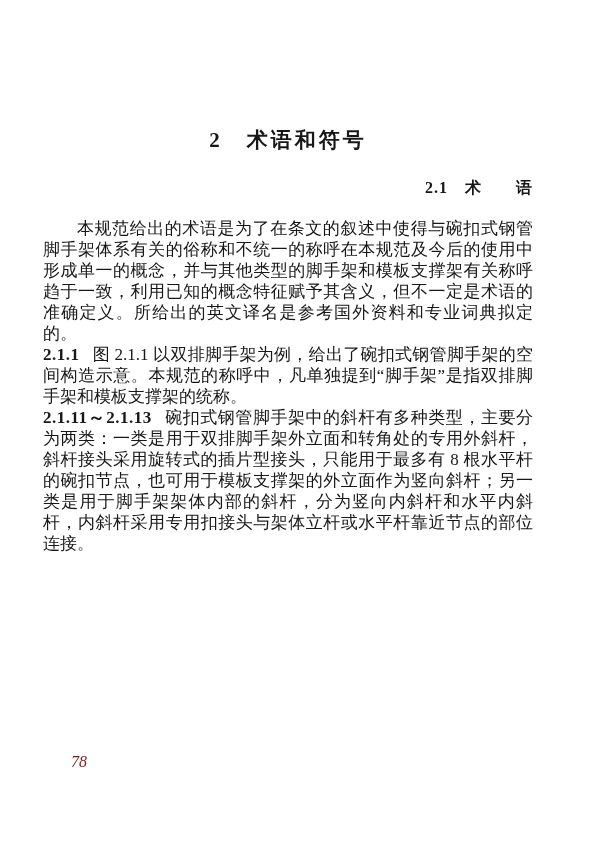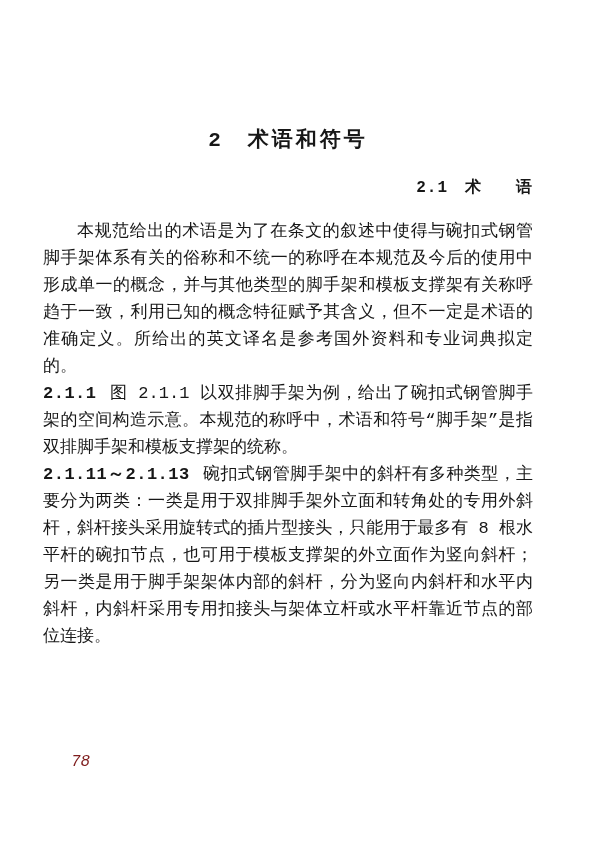--- a/index.html
+++ b/index.html
@@ -5,21 +5,21 @@
   html, body {
     margin: 0;
     padding: 0;
     background: #ffffff;
   }
   .page {
     position: relative;
     width: 600px;
     height: 848px;
     background: #ffffff;
-    font-family: Liberation Mono, monospace;
+    font-family: Liberation Serif, serif;
     color: #171717;
     overflow: hidden;
   }
   .content {
     position: absolute;
     left: 43px;
     top: 128px;
     width: 490px;
   }
   .chapter-title {
@@ -33,21 +33,21 @@
   .section-title {
     font-size: 16px;
     line-height: 18px;
     font-weight: 700;
     text-align: right;
     letter-spacing: 1px;
     margin: 0 0 21px 0;
   }
   .para {
     font-size: 17px;
-    line-height: 27px;
+    line-height: 21px;
     text-align: justify;
     margin: 0;
   }
   .para.indent {
     text-indent: 2em;
   }
   .lead {
     font-weight: 700;
     margin-right: 13px;
     letter-spacing: 0.5px;
@@ -70,21 +70,21 @@
 
     <h1 class="chapter-title">2　术语和符号</h1>
 
     <h2 class="section-title">2.1　术　　语</h2>
 
     <p class="para indent">
       <span>本规范给出的术语是为了在条文的叙述中使得与碗扣式钢管脚手架体系有关的俗称和不统一的称呼在本规范及今后的使用中形成单一的概念，并与其他类型的脚手架和模板支撑架有关称呼趋于一致，利用已知的概念特征赋予其含义，但不一定是术语的准确定义。所给出的英文译名是参考国外资料和专业词典拟定的。</span>
     </p>
 
     <p class="para">
-      <b class="lead">2.1.1</b><span>图 2.1.1 以双排脚手架为例，给出了碗扣式钢管脚手架的空间构造示意。本规范的称呼中，术语和符号“脚手架”是指双排脚手架和模板支撑架的统称。</span>
+      <b class="lead">2.1.1</b><span>图 2.1.1 以双排脚手架为例，给出了碗扣式钢管脚手架的空间构造示意。本规范的称呼中，凡单独提到“脚手架”是指双排脚手架和模板支撑架的统称。</span>
     </p>
 
 
     <p class="para">
       <b class="lead">2.1.11～2.1.13</b><span>碗扣式钢管脚手架中的斜杆有多种类型，主要分为两类：一类是用于双排脚手架外立面和转角处的专用外斜杆，斜杆接头采用旋转式的插片型接头，只能用于最多有 8 根水平杆的碗扣节点，也可用于模板支撑架的外立面作为竖向斜杆；另一类是用于脚手架架体内部的斜杆，分为竖向内斜杆和水平内斜杆，内斜杆采用专用扣接头与架体立杆或水平杆靠近节点的部位连接。</span>
     </p>
 
 
   </div>
 

